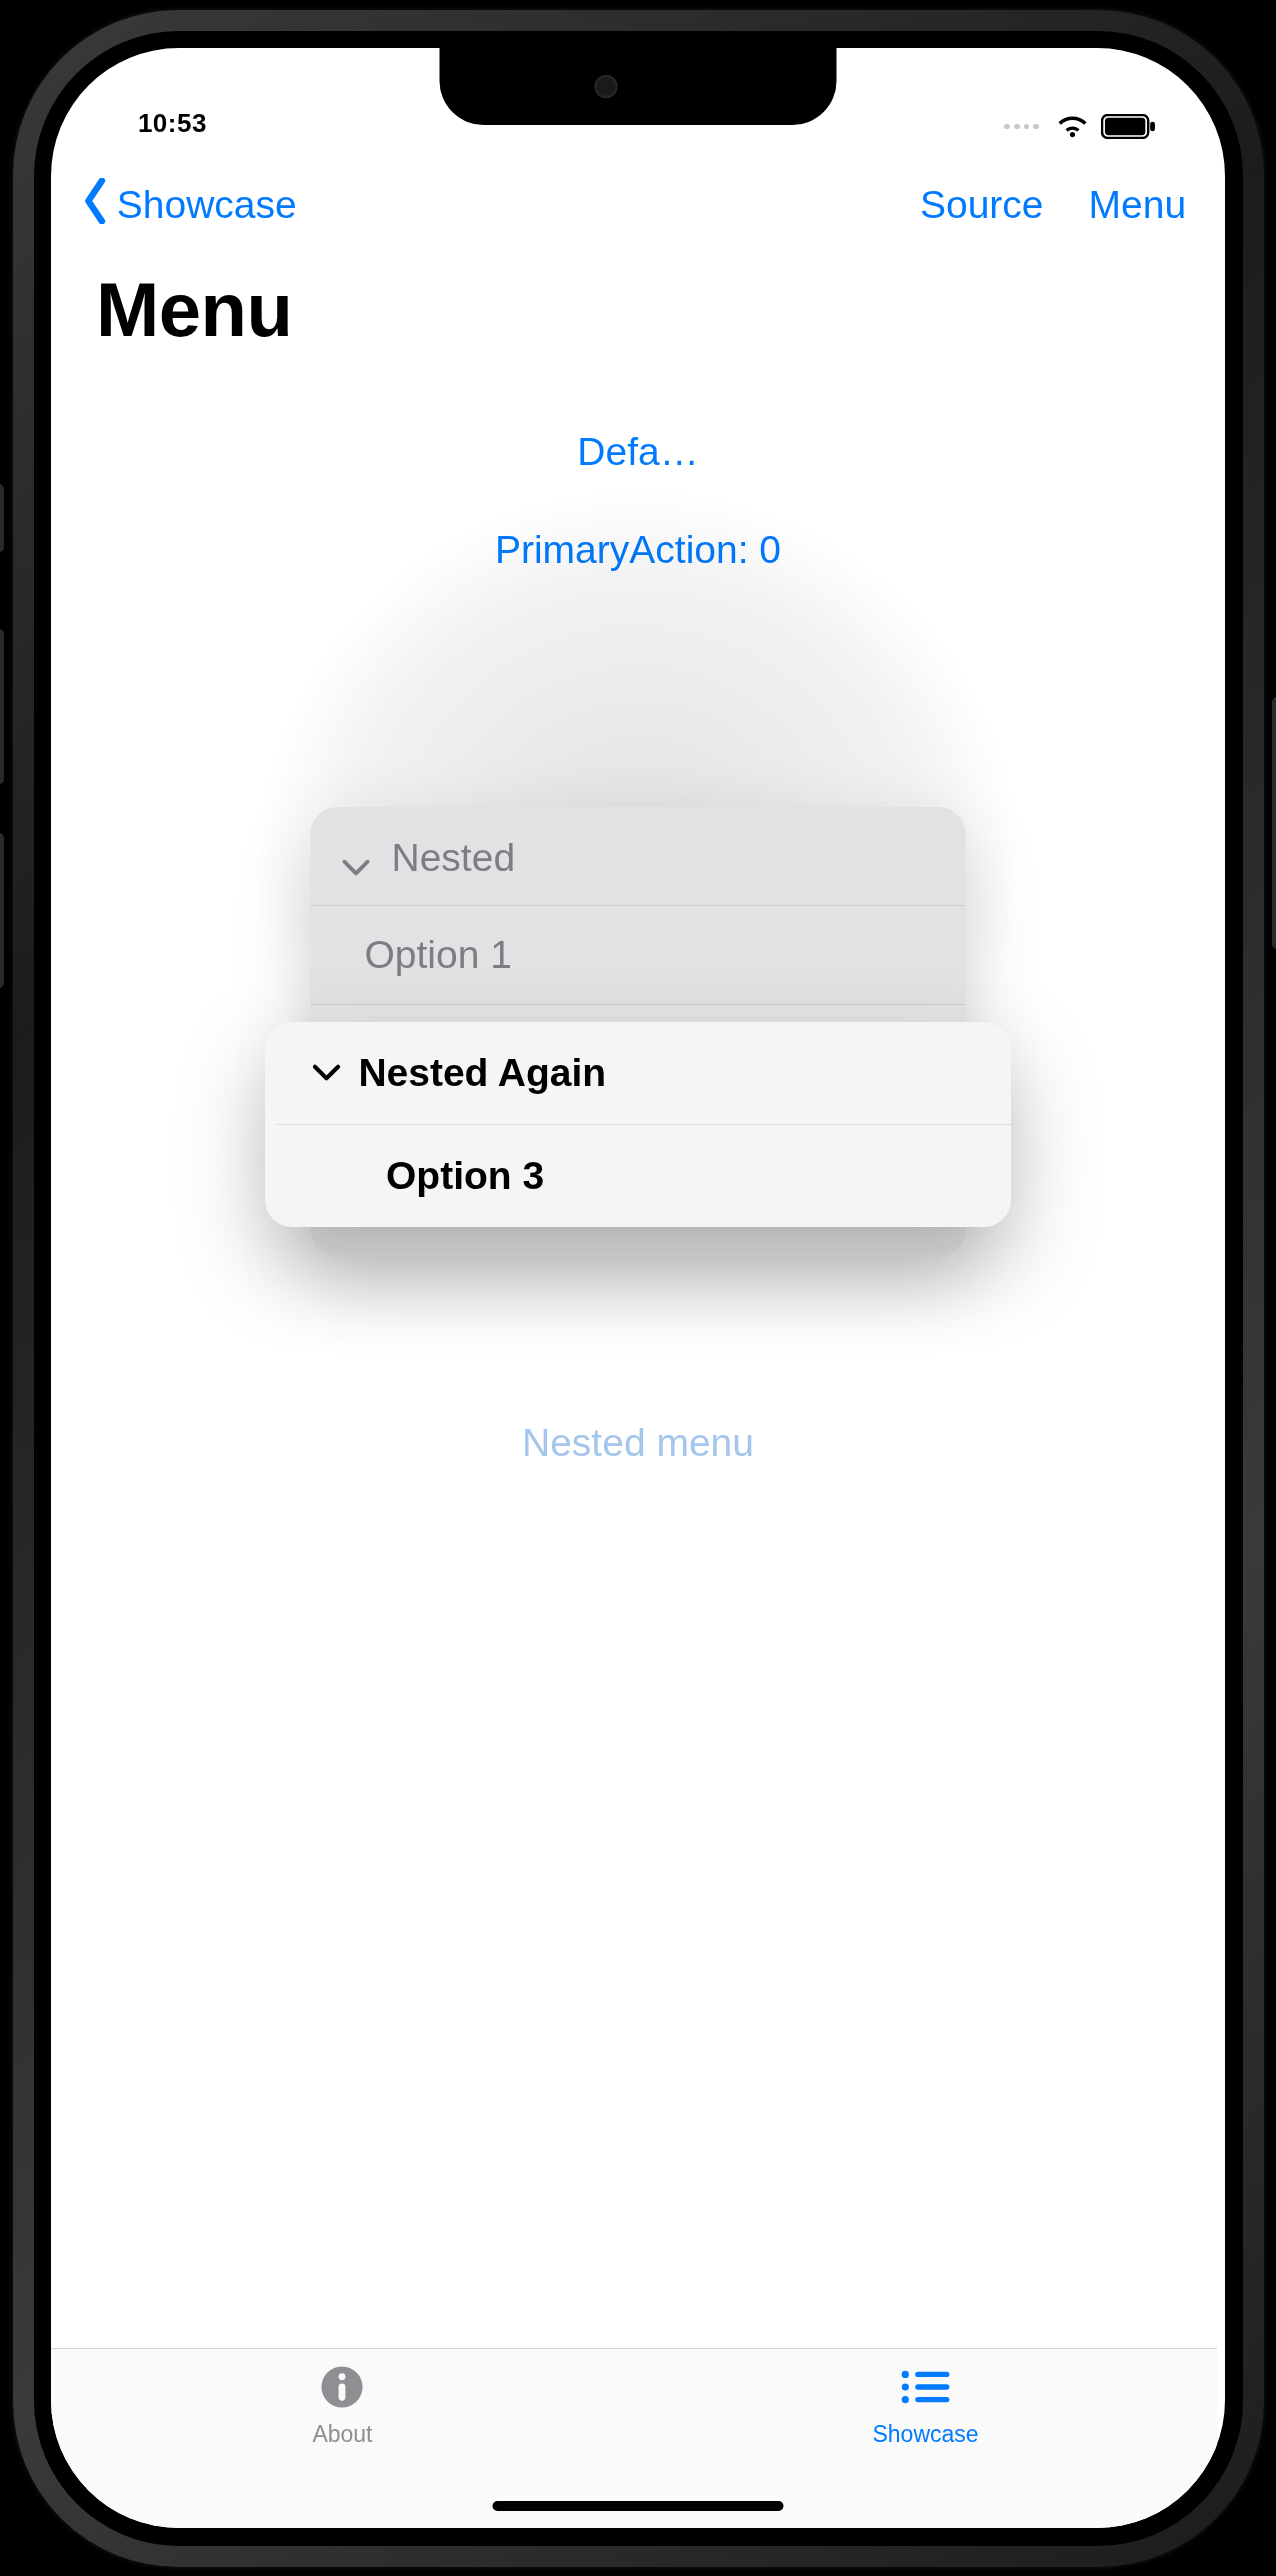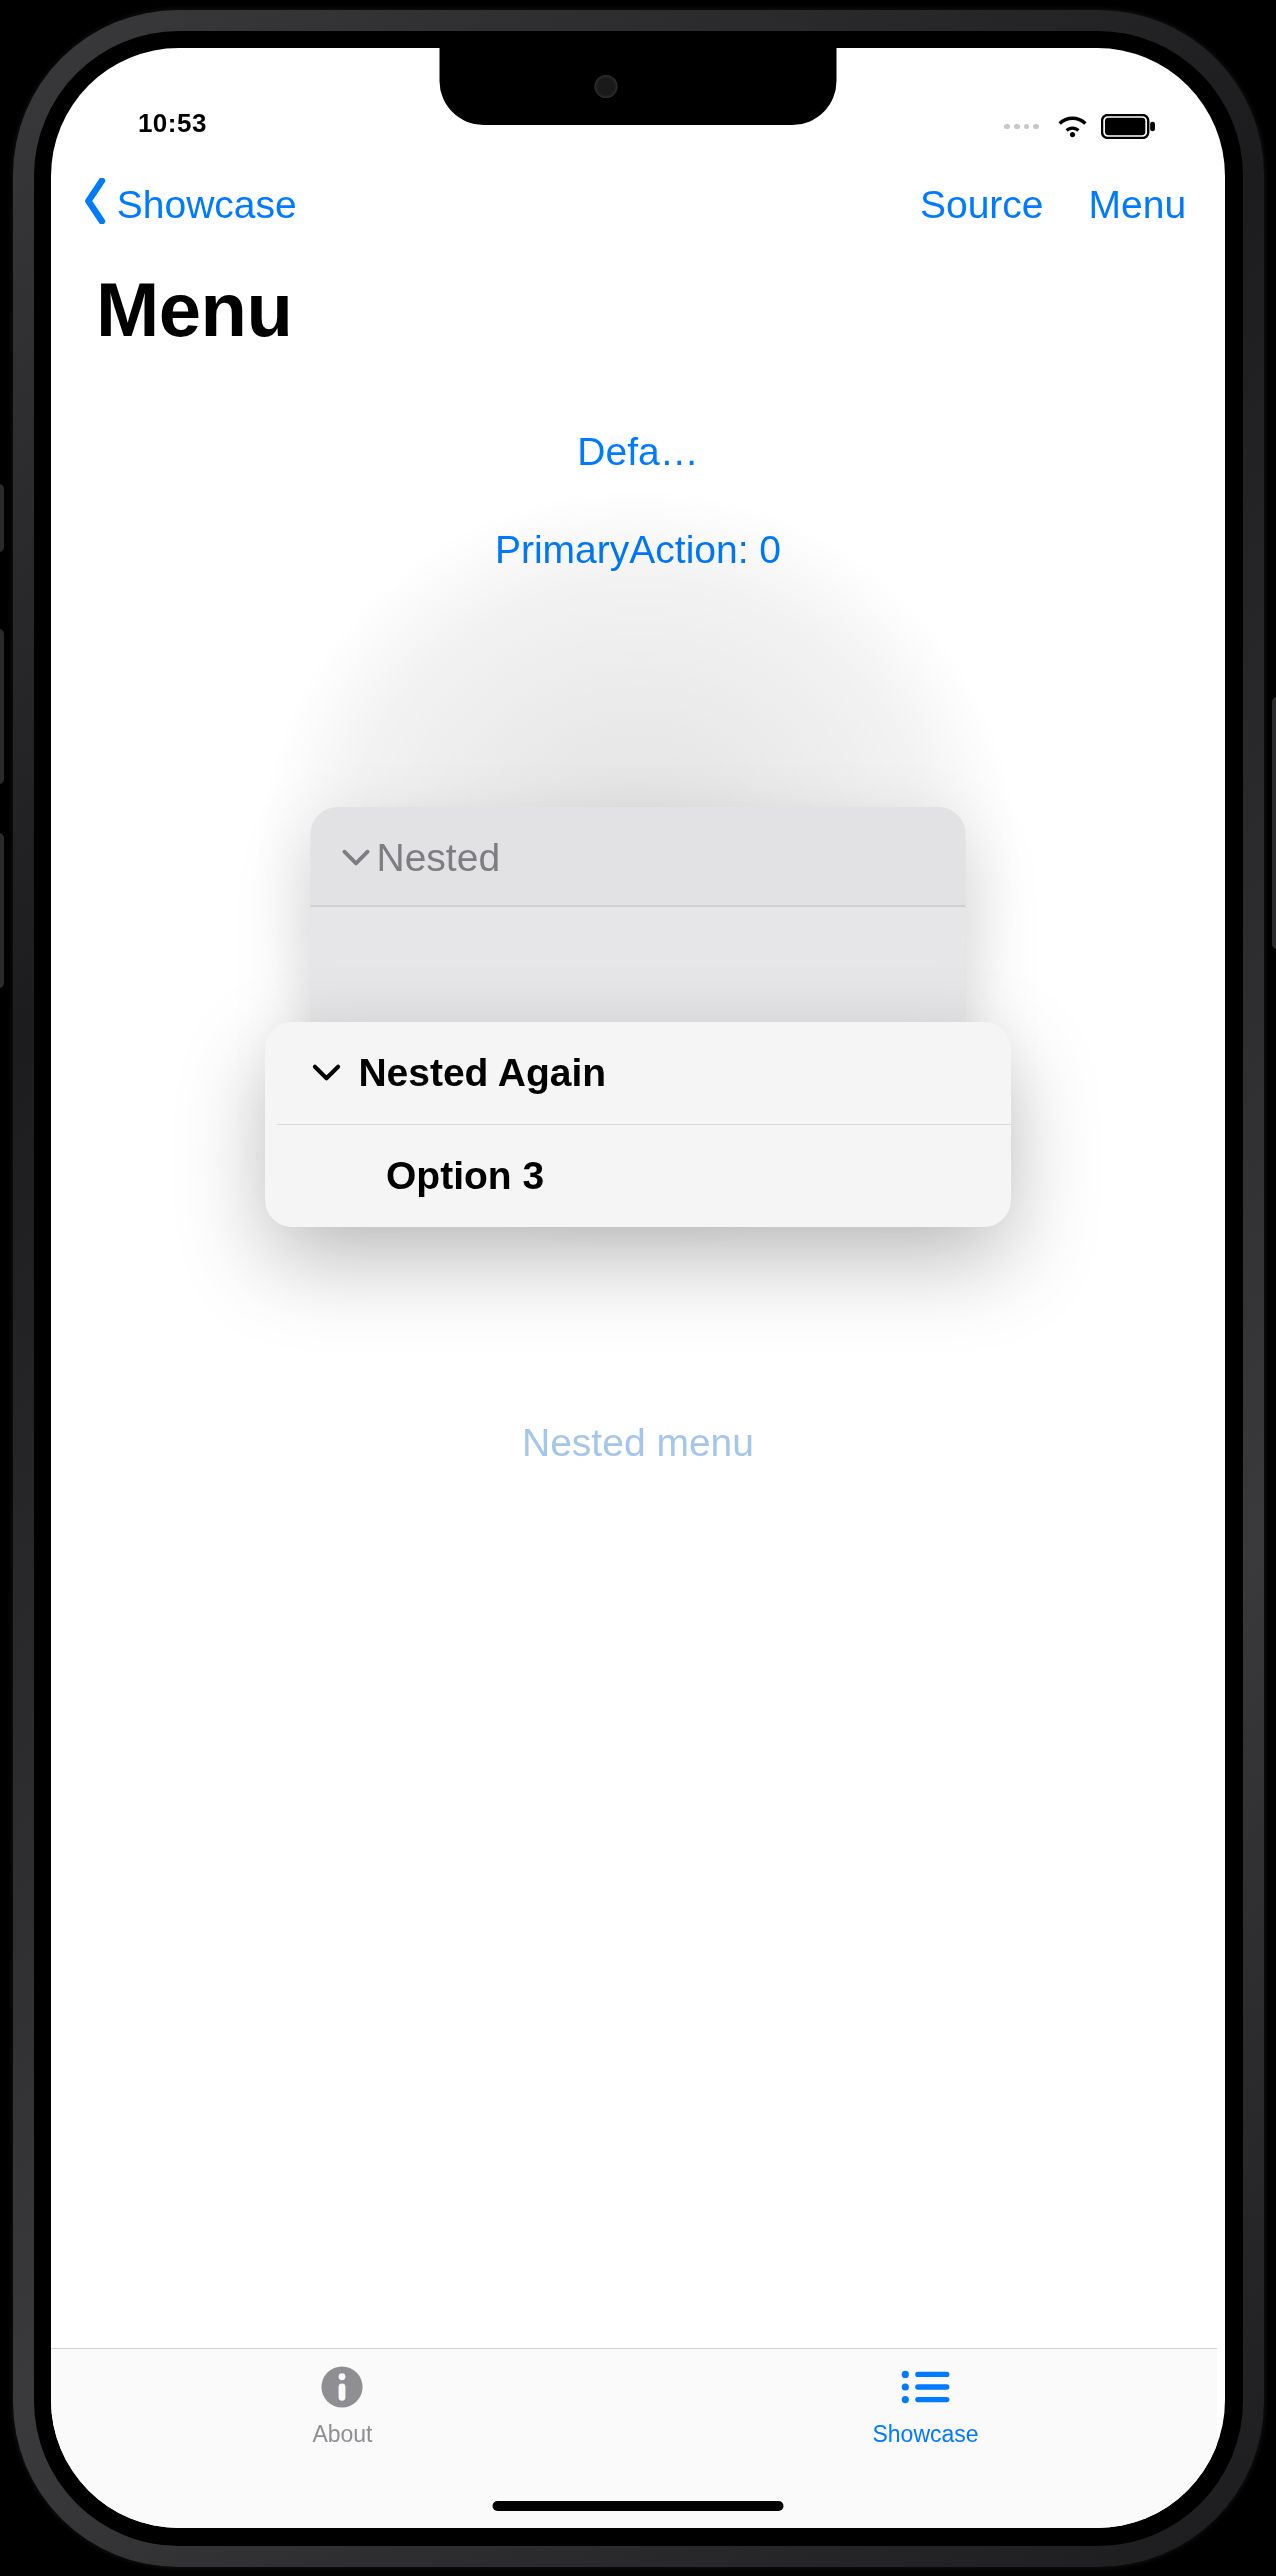--- a/index.html
+++ b/index.html
@@ -151,22 +151,22 @@
     top:759px;
     left:50%;
     transform:translateX(-50%);
     width:655px;
     background:#e2e2e4;
     border-radius:27px;
     overflow:hidden;
     box-shadow: 0 29px 77px rgba(0,0,0,0.15);
   }
   .menu-back .mb-header{
-    display:flex; align-items:center;
-    gap:6px;
+    display:flex; align-items:flex-end;
+    gap:21px;
     padding:29px 31px 25px;
     font-size:39px;
     color:#7d7d82;
     border-bottom:1px solid #cfcfd3;
   }
   .menu-back .mb-option{
     padding:27px 54px;
     font-size:39px;
     color:#7d7d82;
   }
@@ -307,20 +307,23 @@
 
         <div class="menu-back">
           <div class="mb-header">
             <span class="chev-down">
               <svg viewBox="0 0 30 20">
                   <path d="M3 4l12 12L27 4" fill="none" stroke="#7d7d82" stroke-width="4" stroke-linecap="round" stroke-linejoin="round"></path>
                 </svg>
             </span>
             <span>Nested</span>
           </div>
+          <div class="mb-option">
+            <span>Option 1</span>
+          </div>
           <div class="mb-rest"></div>
         </div>
 
         <div class="menu-front">
           <div class="mf-row nested">
             <span class="chev-down">
               <svg viewBox="0 0 30 20">
                   <path d="M3 4l12 12L27 4" fill="none" stroke="#000" stroke-width="4.2" stroke-linecap="round" stroke-linejoin="round"></path>
                 </svg>
             </span>

